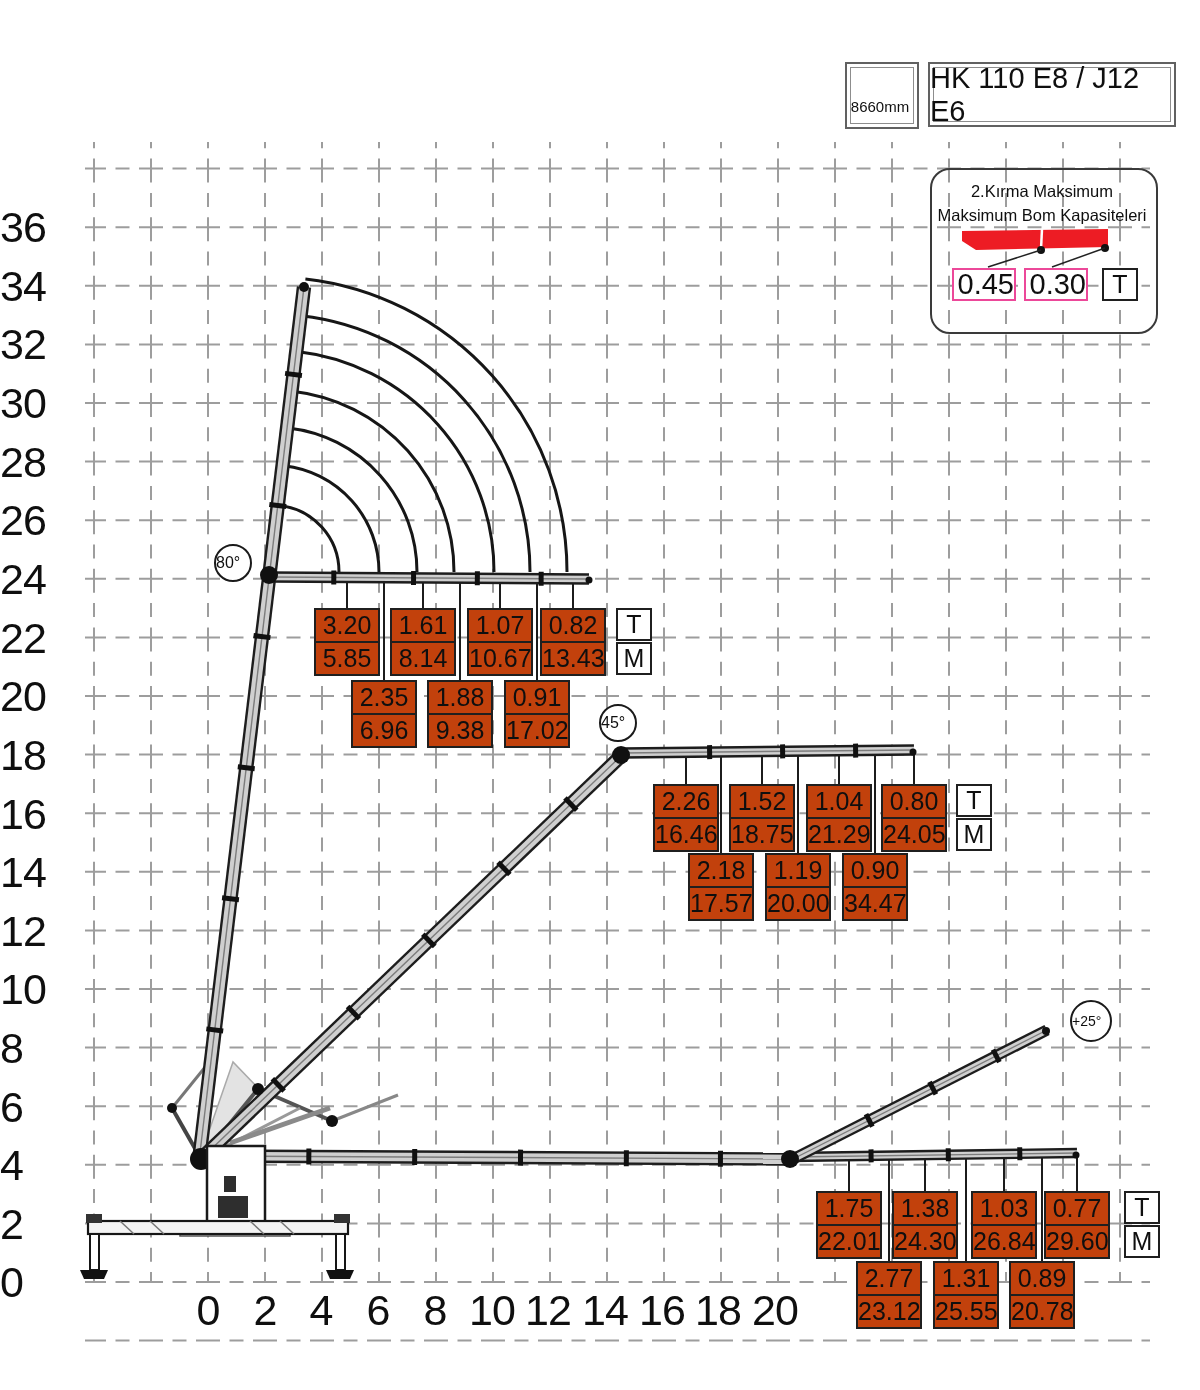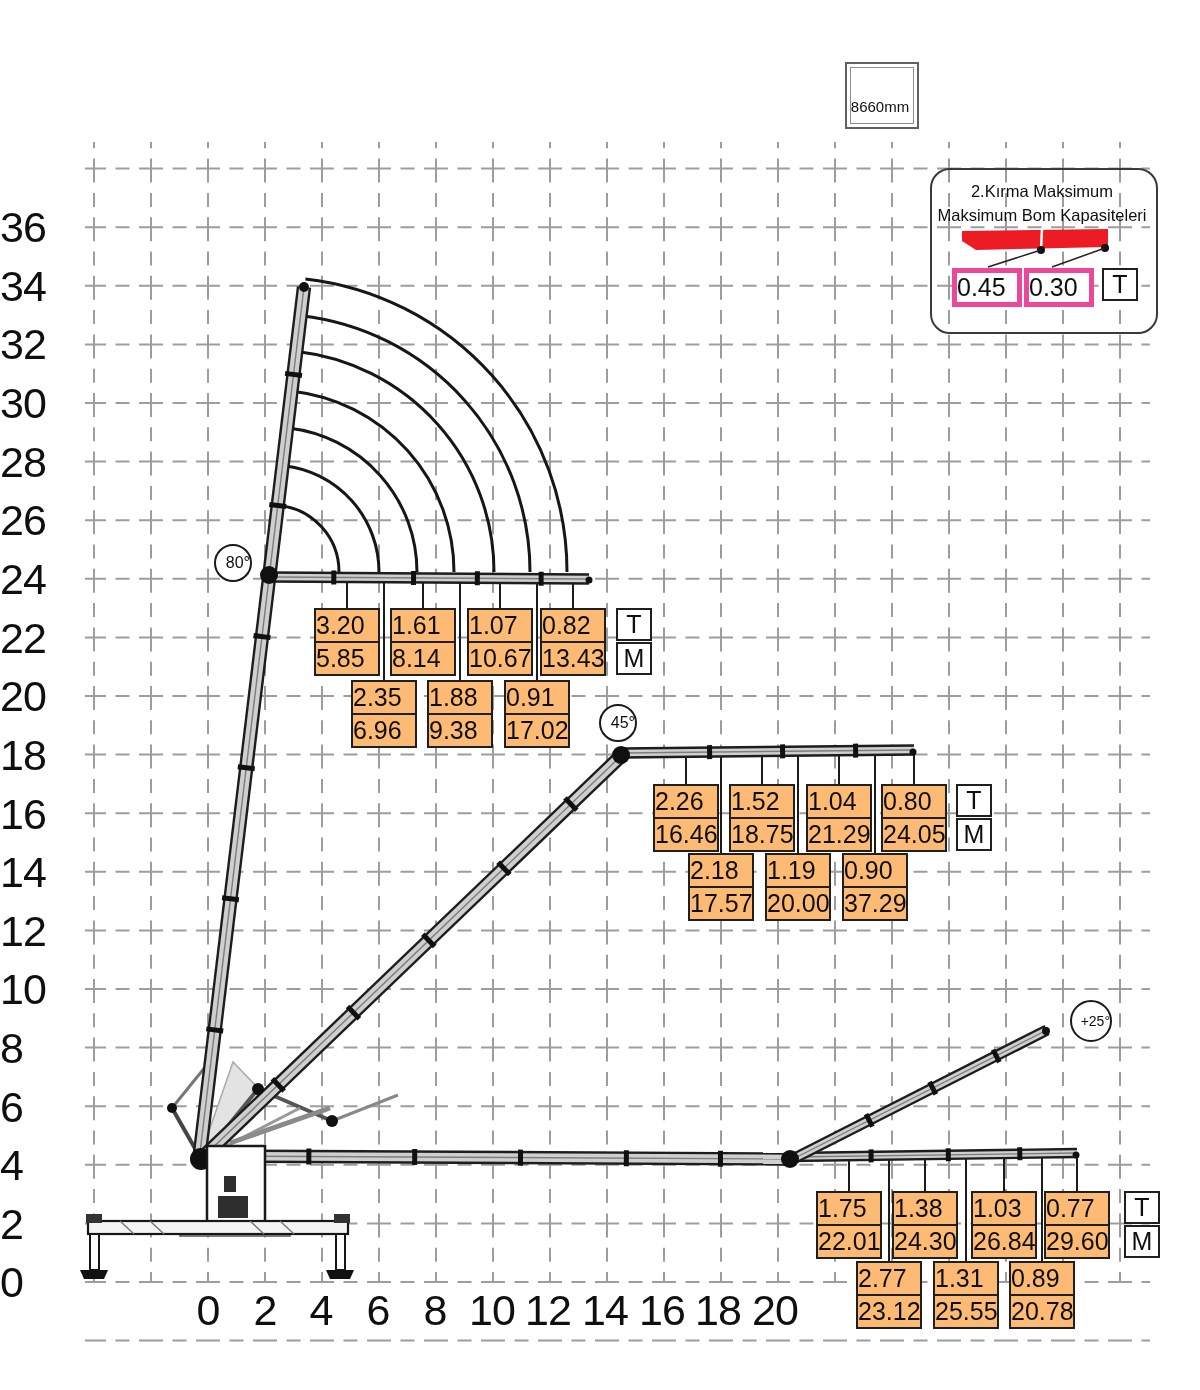--- a/index.html
+++ b/index.html
@@ -1,37 +1,37 @@
 <!DOCTYPE html>
 <html><head>
 <meta charset="utf-8">
 <style>
   html,body{margin:0;padding:0;background:#fff}
   .stage{position:relative;width:1200px;height:1390px;background:#fff;
          font-family:"Liberation Sans",sans-serif;color:#0f0f0f;overflow:hidden}
   svg.art{position:absolute;left:0;top:0}
   .ytick{position:absolute;left:0;width:86px;text-align:left;font-size:43px;line-height:42px;letter-spacing:-1px}
   .xtick{position:absolute;top:1288px;width:70px;text-align:center;font-size:43px;line-height:44px;letter-spacing:-1px}
-  .cap{position:absolute;width:62px;border:2px solid #1f1f1f;background:#fdba74;text-align:left}
+  .cap{position:absolute;width:62px;border:2px solid #1f1f1f;background:#c2410c;text-align:center}
   .cap div{height:31px;line-height:31px;font-size:25px}
   .cap .m{border-top:2px solid #1f1f1f}
   .unit{position:absolute;width:32px;height:29px;border:2px solid #1f1f1f;background:#fff;
         text-align:center;font-size:25px;line-height:29px}
-  .badge{position:absolute;border:2px solid #1a1a1a;border-radius:50%;background:#fff;text-align:right}
+  .badge{position:absolute;border:2px solid #1a1a1a;border-radius:50%;background:#fff;text-align:left}
   .b38{width:34px;height:34px;font-size:16px;line-height:34px}
   .b42{width:38px;height:38px;font-size:14px;line-height:38px}
   .plate{position:absolute;border:2px solid #616161;background:#fff;
          box-shadow:inset 0 0 0 3px #fff, inset 0 0 0 4px #8d8d8d}
   .model-text{display:flex;align-items:center;justify-content:center;font-size:29px}
   .truckw{position:absolute;left:845px;top:98px;width:70px;text-align:center;font-size:15px}
   .legendbox{position:absolute;left:930px;top:168px;width:224px;height:162px;
              border:2.5px solid #3a3a3a;border-radius:20px}
   .ltitle{position:absolute;left:930px;width:224px;text-align:center;font-size:16.5px}
-  .lval{position:absolute;width:60px;height:29px;border:5px solid #ec4899;background:#fff;
-        text-align:left;font-size:25px;line-height:29px}
+  .lval{position:absolute;width:60px;height:29px;border:2px solid #ec4899;background:#fff;
+        text-align:right;font-size:29px;line-height:29px}
 </style>
 </head>
 <body>
 
 <div class="stage">
 
   <svg id="art" class="art" width="1200" height="1390" viewBox="0 0 1200 1390">
     <g id="grid">
         <line x1="94" y1="142" x2="94" y2="1282" stroke="#9d9d9d" stroke-width="2" stroke-dasharray="24 10.3 14 10.3" stroke-dashoffset="42"></line>
         <line x1="151" y1="142" x2="151" y2="1282" stroke="#9d9d9d" stroke-width="2" stroke-dasharray="24 10.3 14 10.3" stroke-dashoffset="42"></line>
@@ -229,20 +229,23 @@
       <line x1="853" y1="95" x2="853" y2="104" stroke="#111" stroke-width="2"></line>
       <line x1="907" y1="95" x2="907" y2="104" stroke="#111" stroke-width="2"></line>
       <line x1="852" y1="117" x2="906" y2="117" stroke="#111" stroke-width="1.5"></line>
       <polygon points="909,117 901,113.5 901,120.5" fill="#111"></polygon>
       <line x1="852" y1="111" x2="852" y2="121" stroke="#111" stroke-width="1.5"></line>
     </g>
   </svg>
 
   <div class="plate" style="left:845px;top:62px;width:70px;height:63px"></div>
   <div class="truckw">8660mm</div>
+  <div class="plate model-text" style="left:928px;top:62px;width:244px;height:61px">
+    <span>HK 110 E8 / J12 E6</span>
+  </div>
 
   <div class="legendbox"></div>
   <div class="ltitle" style="top:182px">2.Kırma Maksimum</div>
   <div class="ltitle" style="top:206px">Maksimum Bom Kapasiteleri</div>
   <div class="lval" style="left:952px;top:268px">0.45</div>
   <div class="lval" style="left:1024px;top:268px">0.30</div>
   <div class="unit" style="left:1102px;top:268px">T</div>
 
   <div class="badge b38" style="left:214px;top:544px">80°</div>
   <div class="badge b38" style="left:599px;top:704px">45°</div>
@@ -332,21 +335,21 @@
   <div class="cap" style="left:688px;top:853px">
     <div>2.18</div>
     <div class="m">17.57</div>
   </div>
   <div class="cap" style="left:765px;top:853px">
     <div>1.19</div>
     <div class="m">20.00</div>
   </div>
   <div class="cap" style="left:842px;top:853px">
     <div>0.90</div>
-    <div class="m">37.29</div>
+    <div class="m">34.47</div>
   </div>
 
   <div class="cap" style="left:816px;top:1191px">
     <div>1.75</div>
     <div class="m">22.01</div>
   </div>
   <div class="cap" style="left:892px;top:1191px">
     <div>1.38</div>
     <div class="m">24.30</div>
   </div>

